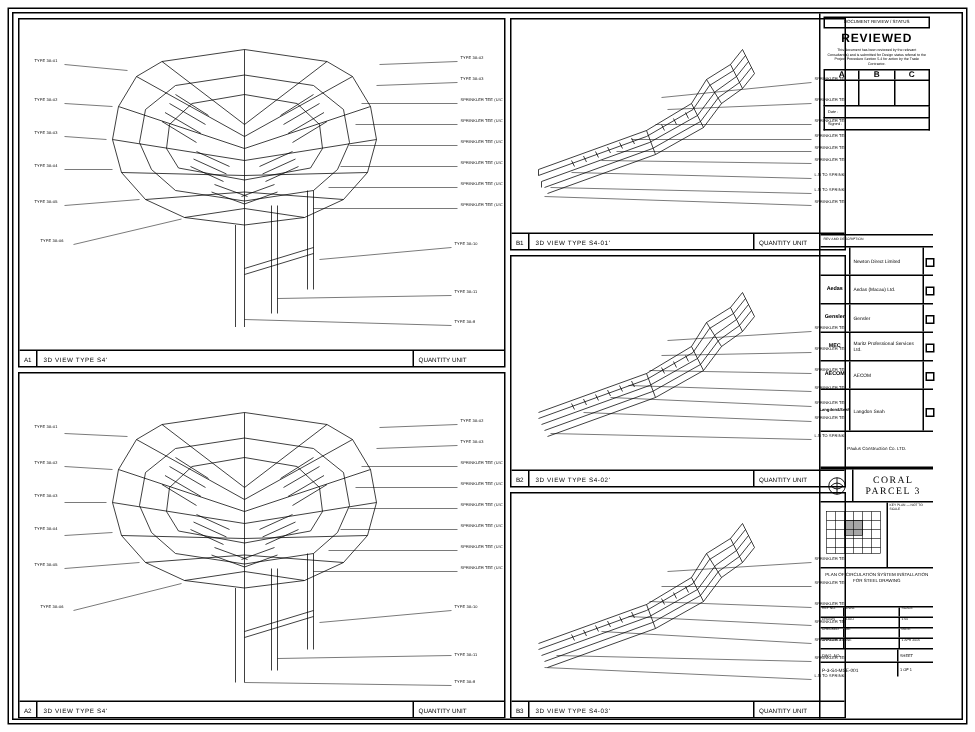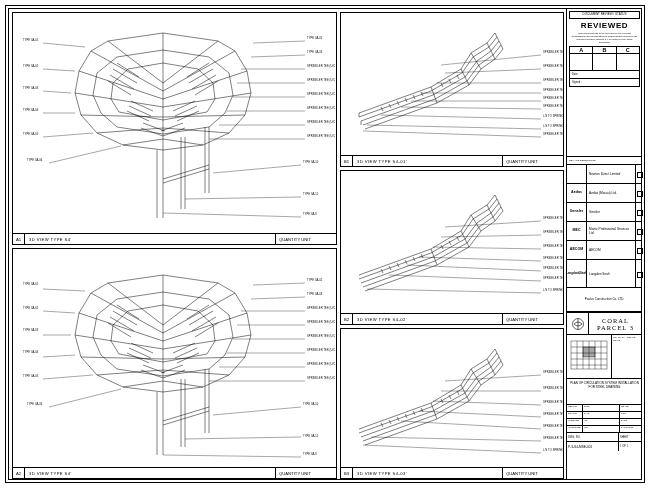--- a/index.html
+++ b/index.html
@@ -10,21 +10,21 @@
   .panel{position:absolute;border:1px solid #000;box-sizing:border-box;background:#fff;}
   .ttl{position:absolute;bottom:0;left:0;right:0;height:11px;border-top:1px solid #000;box-sizing:border-box;display:flex;align-items:center;font-size:4.2px;}
   .ttl .cell{border-right:1px solid #000;height:100%;display:flex;align-items:center;justify-content:center;box-sizing:border-box;padding:0 2px;}
   .ttl .n{width:12px;}
   .ttl .t{flex:1;justify-content:flex-start;padding-left:4px;letter-spacing:.4px;}
   .ttl .q{width:60px;border-right:none;justify-content:flex-start;padding-left:3px;}
   .draw{position:absolute;left:0;top:0;right:0;bottom:11px;overflow:hidden;}
   svg{display:block;}
   .lbl{position:absolute;font-size:2.6px;color:#000;white-space:nowrap;letter-spacing:.1px;}
   
-  #rightcol{position:absolute;left:566px;top:9px;width:75px;height:470px;border-left:1px solid #000;box-sizing:border-box;}
+  #rightcol{position:absolute;left:546px;top:9px;width:75px;height:470px;border-left:1px solid #000;box-sizing:border-box;}
   .rbox{position:absolute;left:0;width:75px;border-bottom:1px solid #000;box-sizing:border-box;}
   .rev{position:absolute;left:0;top:0;width:75px;height:148px;border-bottom:1px solid #000;box-sizing:border-box;padding:2px;}
   .rev .hd{text-align:center;font-size:3px;line-height:1.25;border:1px solid #000;padding:1px;}
   .rev .big{text-align:center;font-weight:bold;font-size:8px;letter-spacing:.6px;margin:2px 0;}
   .rev .small{font-size:2.4px;line-height:1.3;text-align:center;padding:0 2px;}
   .abc{display:flex;margin-top:2px;border:1px solid #000;}
   .abc div{flex:1;text-align:center;font-weight:bold;font-size:5.5px;border-right:1px solid #000;}
   .abc div:last-child{border-right:none;}
   .abc2{display:flex;border:1px solid #000;border-top:none;height:16px;}
   .abc2 div{flex:1;border-right:1px solid #000;}

